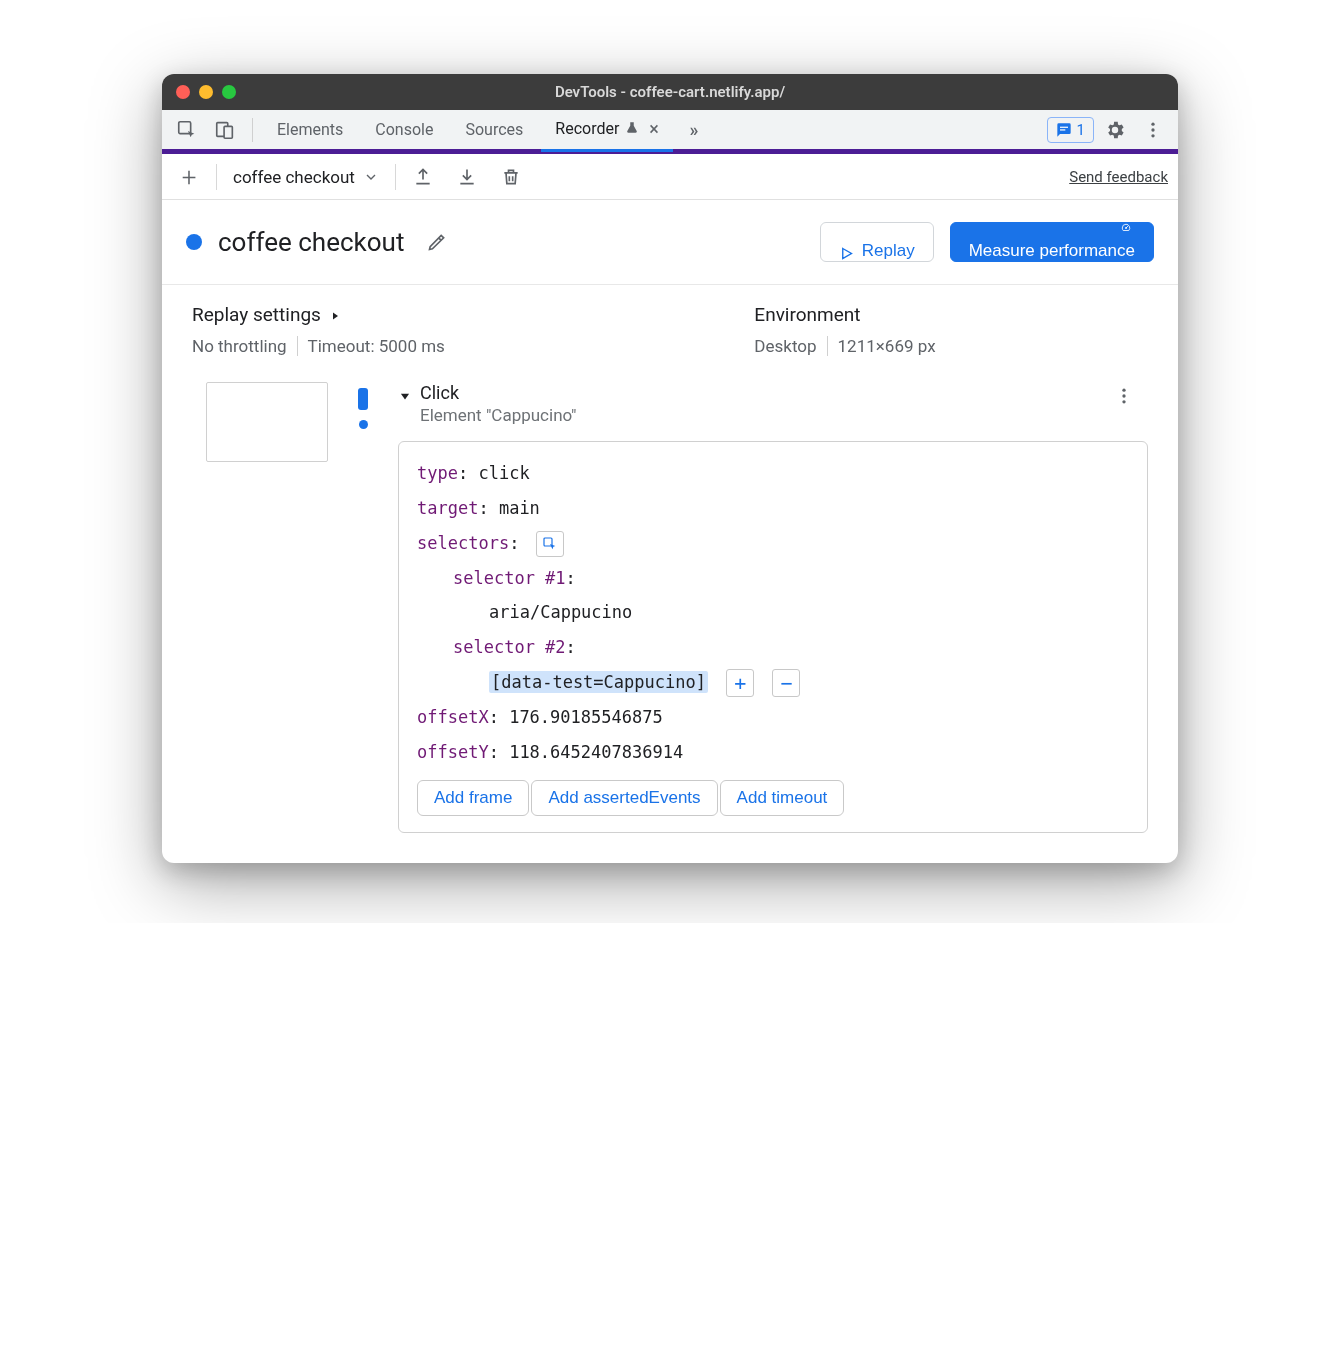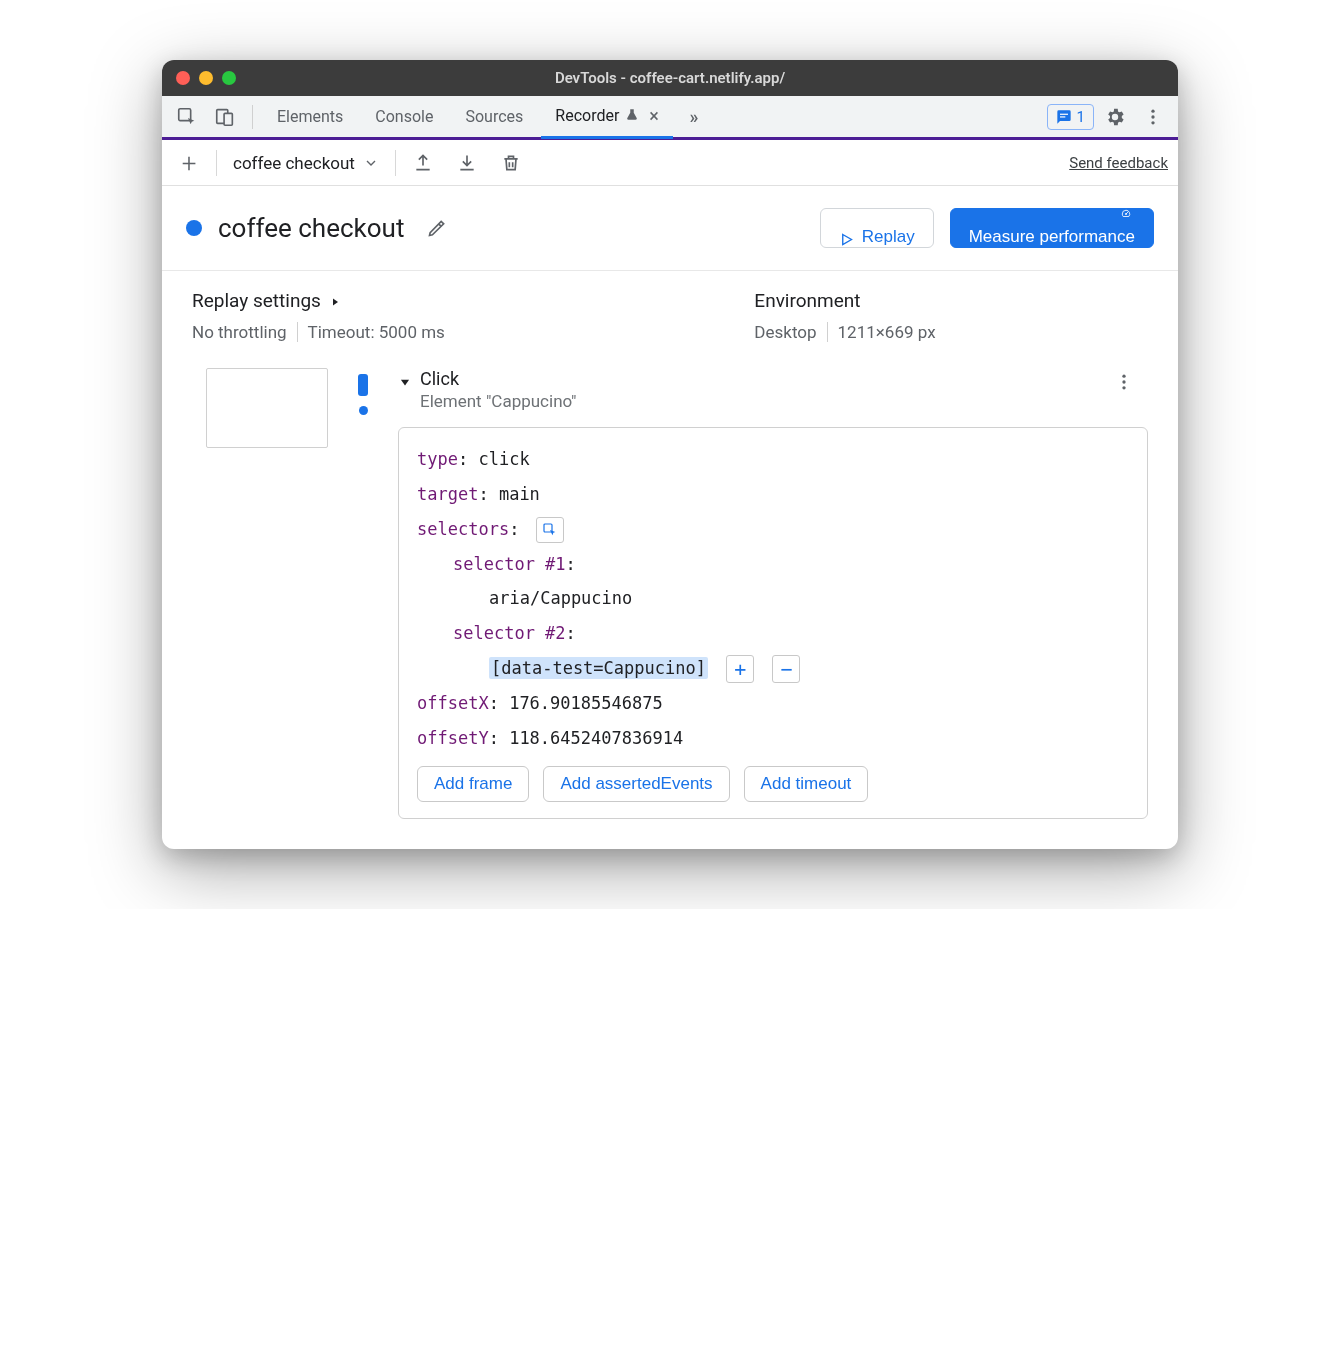--- a/index.html
+++ b/index.html
@@ -10,20 +10,21 @@
   justify-content: center;
   align-items: flex-start;
   padding: 60px 20px;
 }
 .window {
   width: 1016px;
   background: #fff;
   border-radius: 12px;
   box-shadow: 0 20px 70px rgba(0,0,0,0.35), 0 8px 24px rgba(0,0,0,0.2);
   overflow: hidden;
+  margin-top: 14px;
 }
 .titlebar {
   background: #3c3c3c;
   height: 36px;
   display: flex;
   align-items: center;
   padding: 0 14px;
   position: relative;
 }
 .traffic { display: flex; gap: 9px; }
@@ -31,21 +32,21 @@
 .dot.red { background: #ff5f57; }
 .dot.yellow { background: #febc2e; }
 .dot.green { background: #28c840; }
 .titlebar-title {
   position: absolute; left: 0; right: 0; text-align: center;
   color: #d8d8d8; font-size: 15px; font-weight: 600; pointer-events: none;
 }
 
 .tabbar {
   display: flex; align-items: center; height: 44px;
-  background: #f1f3f4; border-bottom: 3px solid #4c1d95;
+  background: #f1f3f4; border-bottom: 5px solid #4c1d95;
   padding: 0 8px; gap: 4px;
 }
 .tb-iconbtn {
   width: 34px; height: 34px; display: flex; align-items: center; justify-content: center;
   color: #5f6368; cursor: pointer; border-radius: 4px;
 }
 .tb-sep { width: 1px; height: 24px; background: #d0d0d0; margin: 0 6px; }
 .tab {
   padding: 0 14px; height: 44px; display: flex; align-items: center;
   color: #5f6368; font-size: 16px; cursor: pointer; gap: 6px;
@@ -132,21 +133,21 @@
   margin-left: 6px; color: #1a73e8; cursor: pointer;
 }
 .highlighted-val {
   background: #cfe3fb; padding: 1px 2px; border-radius: 2px;
 }
 .mini-btn {
   display: inline-flex; width: 28px; height: 28px; border: 1px solid #c8c8c8;
   border-radius: 3px; align-items: center; justify-content: center; vertical-align: middle;
   margin-left: 8px; color: #1a73e8; cursor: pointer; font-size: 20px; font-weight: 300;
 }
-.add-btns { margin-top: 10px; display: flex; gap: 14px; }
+.add-btns { margin-top: 10px; display: flex; gap: 2px; }
 .add-btn {
   border: 1px solid #c9c9c9; border-radius: 6px; padding: 7px 16px;
   font-family: -apple-system, BlinkMacSystemFont, sans-serif;
   font-size: 17px; color: #1a73e8; background: #fff; cursor: pointer;
 }
 svg { display: block; }
 .chev-down { display:inline-block; transform: translateY(1px); }
 </style>
 </head>
 <body>

